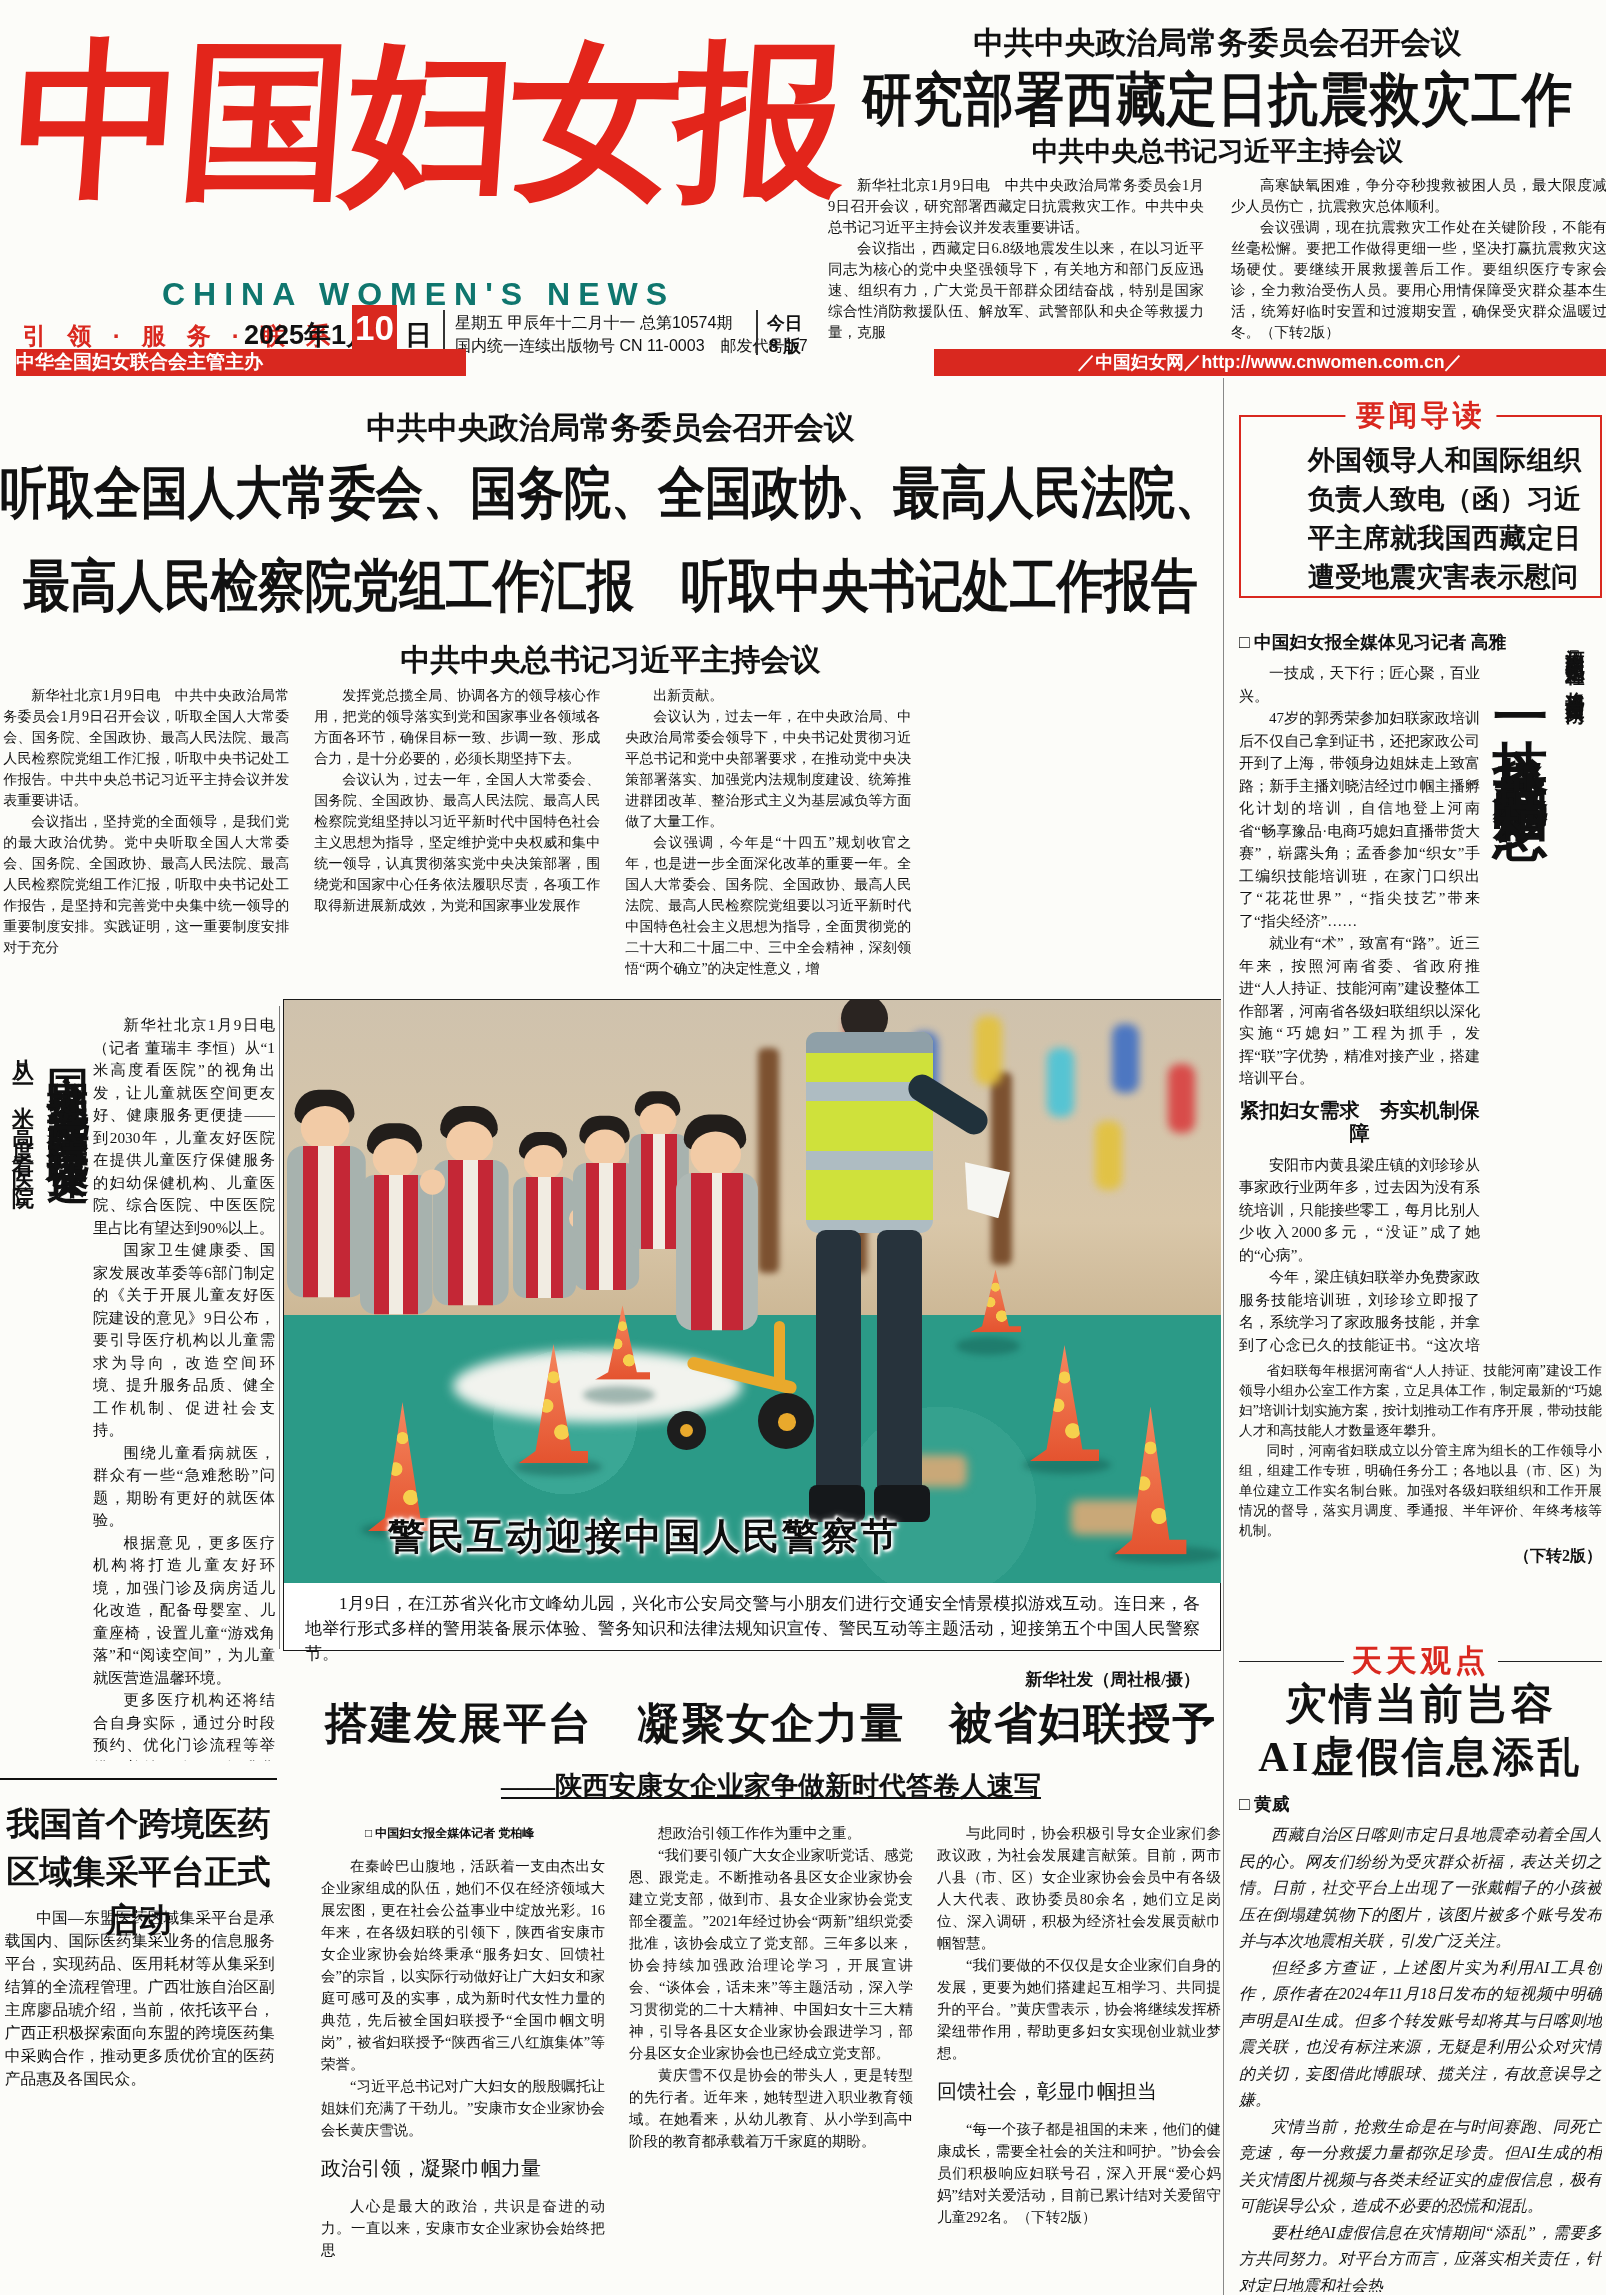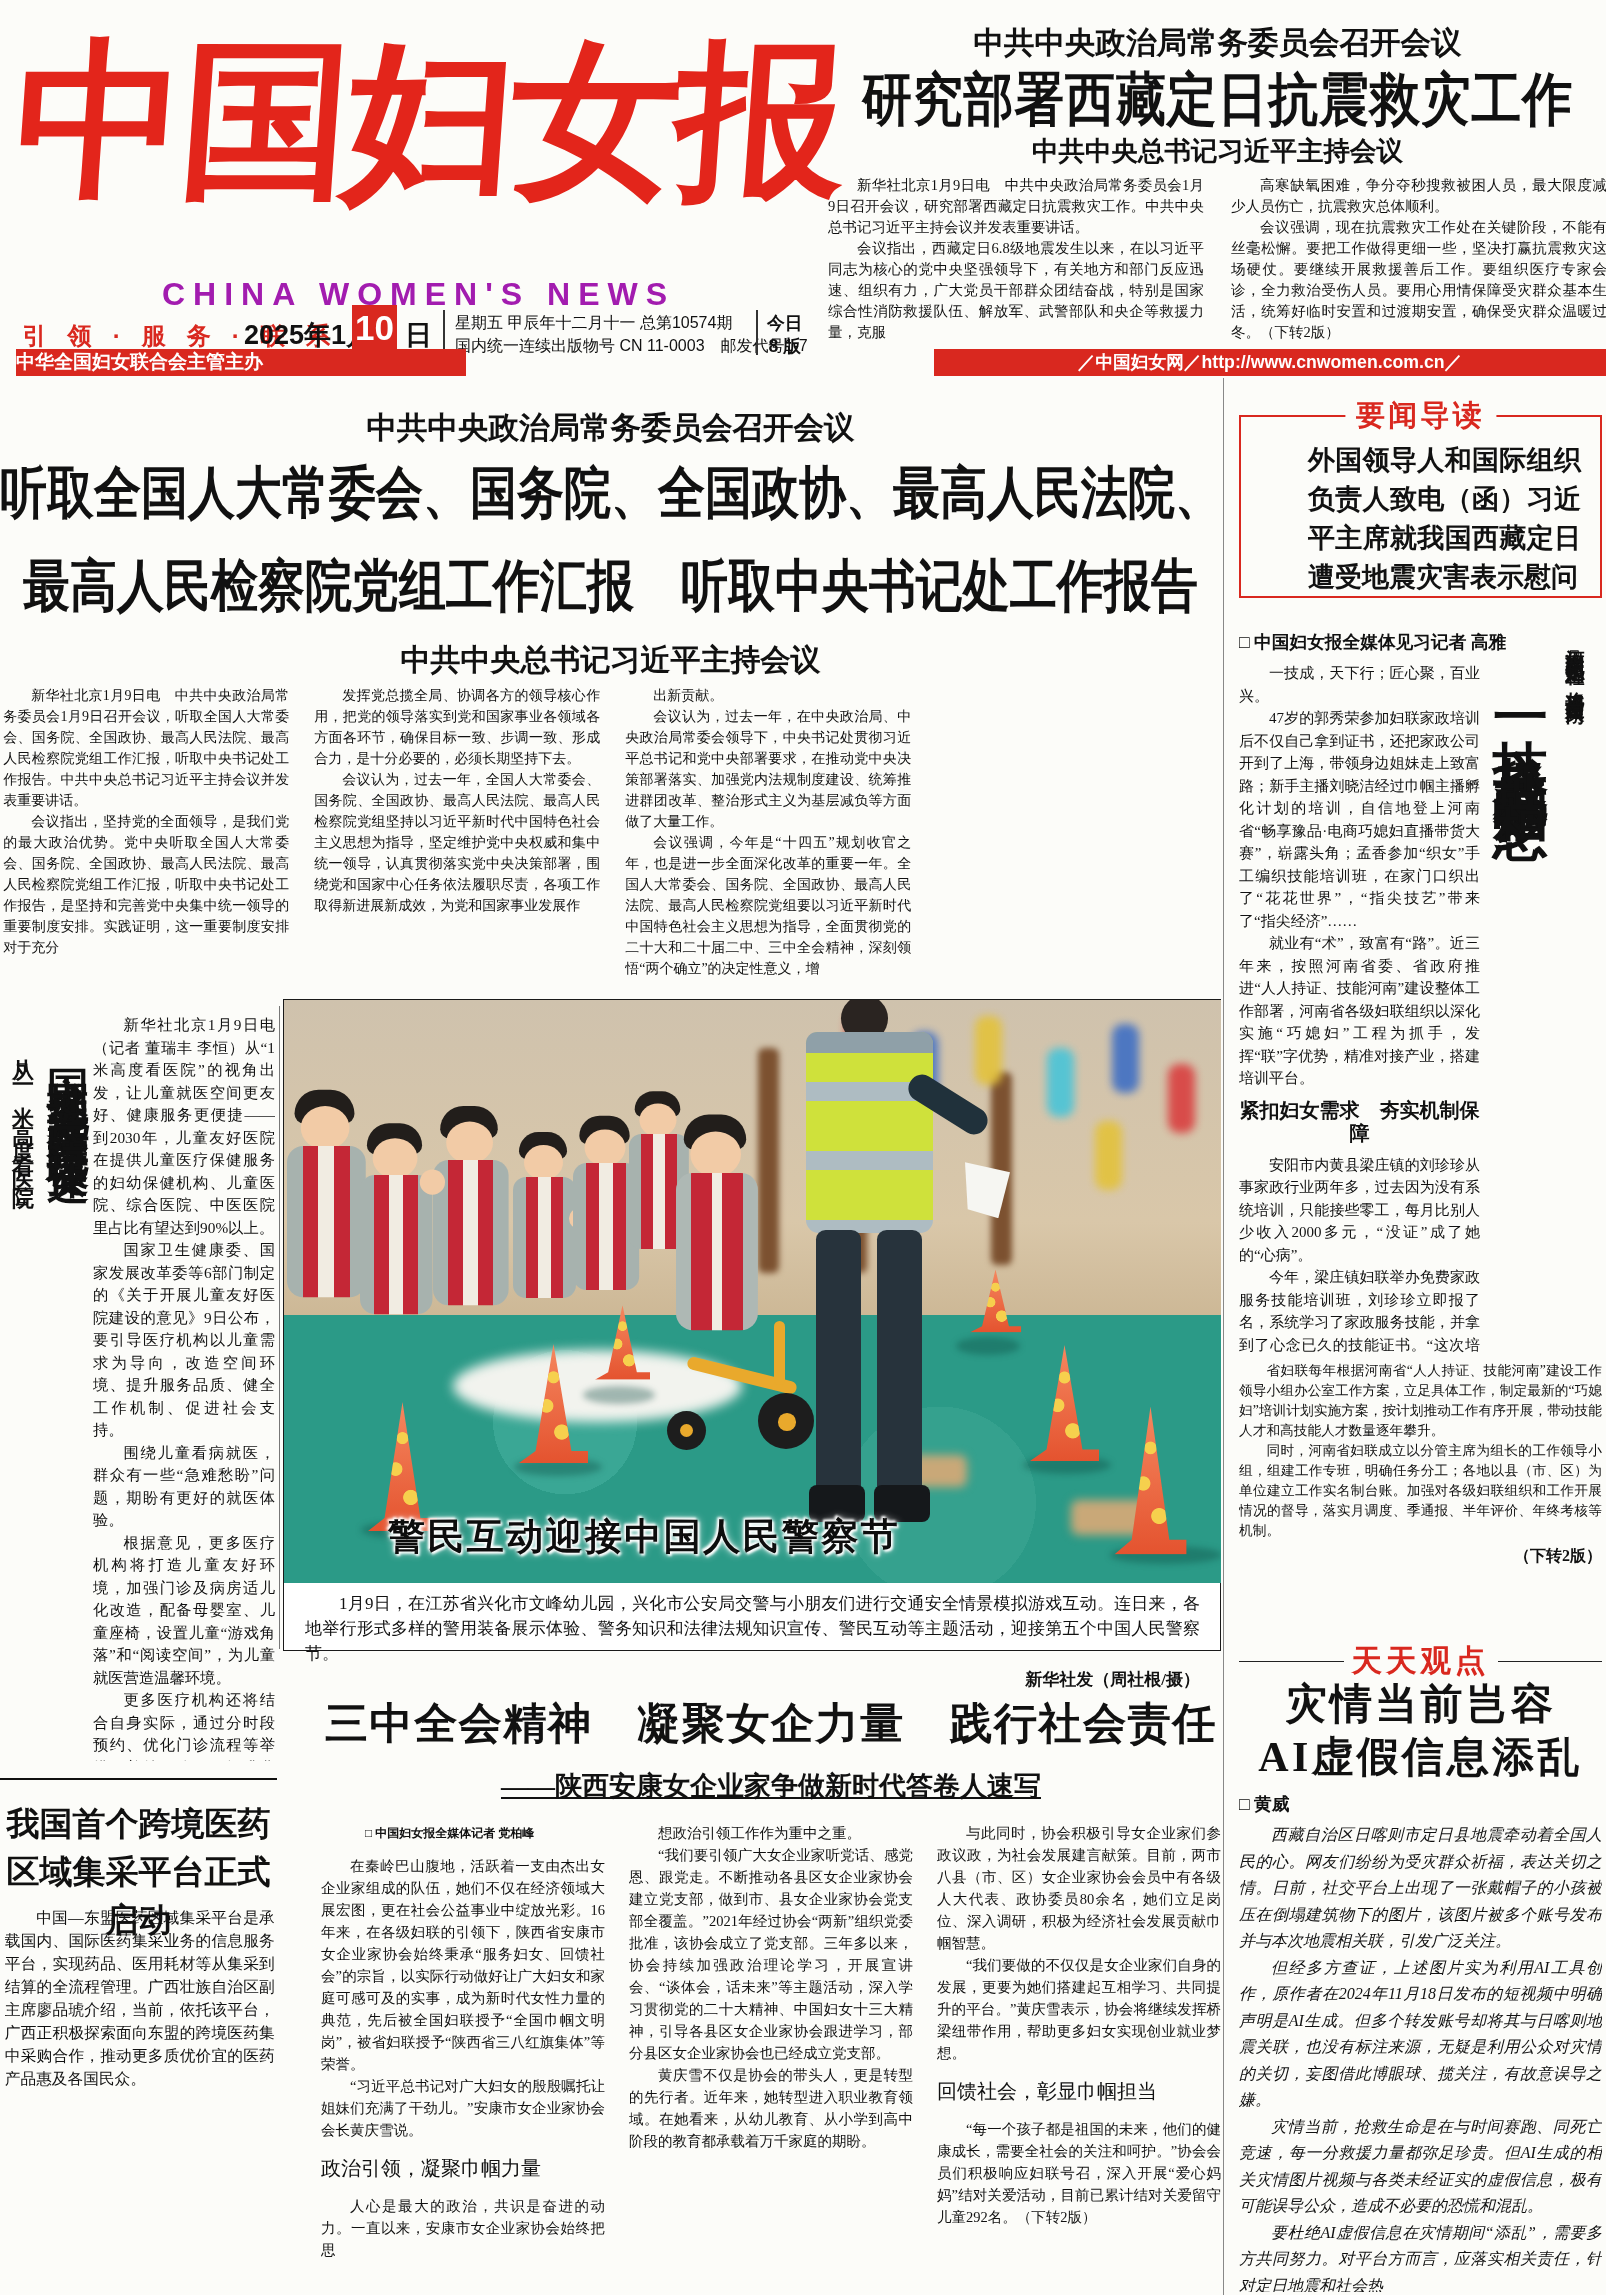--- a/index.html
+++ b/index.html
@@ -8,21 +8,21 @@
   #page *{box-sizing:border-box;}
   p{margin:0;text-indent:2em;}
   .abs{position:absolute;}
   .just{text-align:justify;text-justify:inter-ideograph;}
   .sans{font-family:"Liberation Sans","DejaVu Sans",sans-serif;}
 
   
   .masthead{left:14.5px;top:-9.6px;width:811px;height:277px;font-size:170px;line-height:265px;
             font-weight:900;color:#e3251b;letter-spacing:-4.8px;white-space:nowrap;transform:skewX(-4deg);}
   .eng{left:121px;top:276px;width:595px;text-align:center;font-size:32px;letter-spacing:8px;
-       color:#a21caf;font-weight:600;}
+       color:#0f766e;font-weight:600;}
   .slogan{left:22.5px;top:320px;font-size:24px;font-weight:700;color:#d9281f;letter-spacing:7.2px;white-space:nowrap;}
   .date-prefix{left:244px;top:317px;font-size:27px;font-weight:700;white-space:nowrap;}
   .day-box{left:352px;top:305px;width:45px;height:45px;background:#d9281f;color:#fff;
            font-size:35px;font-weight:800;text-align:center;line-height:45px;}
   .date-suffix{left:405px;top:317px;font-size:27px;font-weight:700;}
   .vdiv{top:310px;width:1.6px;height:45px;background:#333;}
   .issue{left:455px;top:312px;font-size:16px;line-height:22.5px;white-space:nowrap;}
   .today{left:767px;top:312px;font-size:17.7px;font-weight:700;line-height:22.5px;text-align:center;}
   .redbar{top:349px;height:26.5px;background:#d9281f;color:#fff;font-size:19px;font-weight:700;
           line-height:26.5px;white-space:nowrap;}
@@ -343,21 +343,21 @@
       <div class="cone" style="left:832px;top:410px;height:141px;transform:scale(1.05)"></div>
 
       <div class="ph-overlay">警民互动迎接中国人民警察节</div>
     </div>
     <div class="caption">
       <p>1月9日，在江苏省兴化市文峰幼儿园，兴化市公安局交警与小朋友们进行交通安全情景模拟游戏互动。连日来，各地举行形式多样的警用装备展示体验、警务知识和法律法规知识宣传、警民互动等主题活动，迎接第五个中国人民警察节。</p>
       <div class="credit">新华社发（周社根/摄）</div>
     </div>
   </div>
 
-  <div class="abs wm-title">三中全会精神　凝聚女企力量　践行社会责任</div>
+  <div class="abs wm-title">搭建发展平台　凝聚女企力量　被省妇联授予</div>
   <div class="abs wm-deck">——陕西安康女企业家争做新时代答卷人速写</div>
   <div class="abs wm-cols just">
     <div class="col">
       <div class="wm-byline">□ 中国妇女报全媒体记者 党柏峰</div>
       <div>
           <p>在秦岭巴山腹地，活跃着一支由杰出女企业家组成的队伍，她们不仅在经济领域大展宏图，更在社会公益事业中绽放光彩。16年来，在各级妇联的引领下，陕西省安康市女企业家协会始终秉承“服务妇女、回馈社会”的宗旨，以实际行动做好让广大妇女和家庭可感可及的实事，成为新时代女性力量的典范，先后被全国妇联授予“全国巾帼文明岗”，被省妇联授予“陕西省三八红旗集体”等荣誉。</p>
           <p>“习近平总书记对广大妇女的殷殷嘱托让姐妹们充满了干劲儿。”安康市女企业家协会会长黄庆雪说。</p>
         </div>
       <div class="wm-subhead">政治引领，凝聚巾帼力量</div>
       <div>

